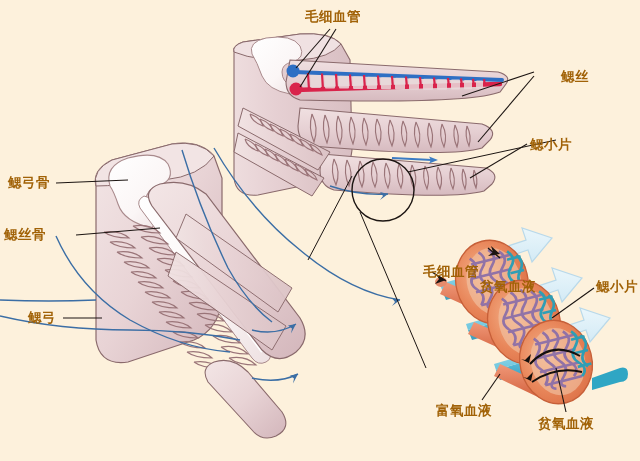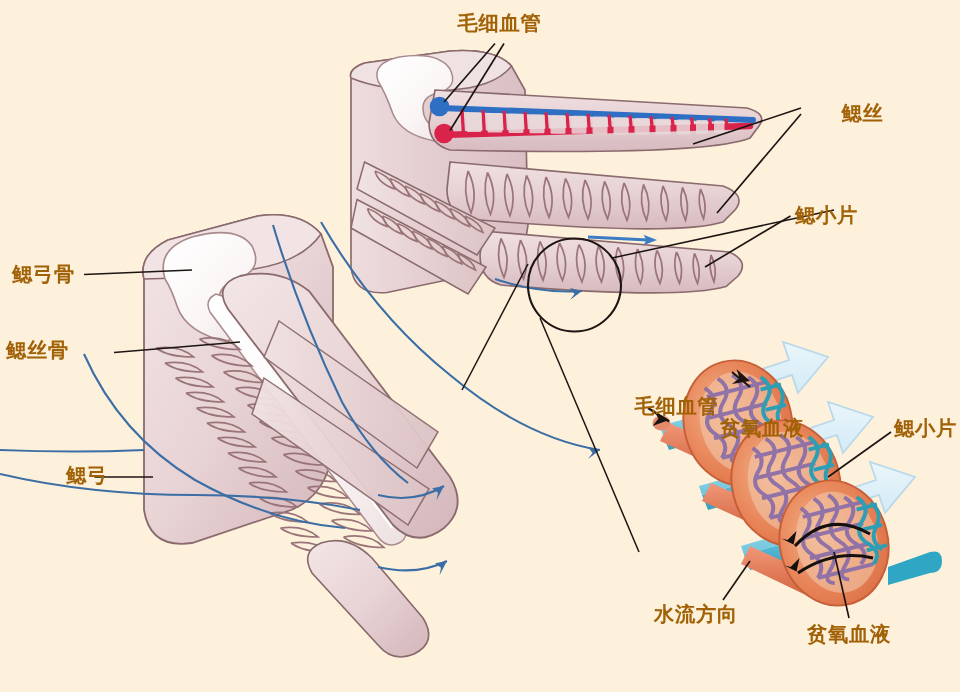--- a/index.html
+++ b/index.html
@@ -442,25 +442,25 @@
 <div class="lbl" style="left:305px;top:10px;">毛细血管</div>
 
 <div class="lbl" style="left:538px;top:70px;margin-left:23px;">鳃丝</div>
 
 <div class="lbl" style="left:530px;top:138px;">鳃小片</div>
 
 <div class="lbl" style="left:8px;top:176px;font-family:Liberation Serif, serif;">鳃弓骨</div>
 
 <div class="lbl" style="left:4px;top:228px;">鳃丝骨</div>
 
-<div class="lbl" style="left:28px;top:311px;margin-left:16px;">鳃弓</div>
+<div class="lbl" style="left:28px;top:311px;">鳃弓</div>
 
 <div class="lbl" style="left:480px;top:236px;margin-top:44px;">贫氧血液</div>
 
 <div class="lbl" style="left:423px;top:265px;">毛细血管</div>
 
 <div class="lbl" style="left:596px;top:280px;">鳃小片</div>
 
-<div class="lbl" style="left:436px;top:404px;">水流方向</div>
+<div class="lbl" style="left:436px;top:404px;">富氧血液</div>
 
 <div class="lbl" style="left:538px;top:417px;">贫氧血液</div>
 
 </div>
 
 </body></html>

